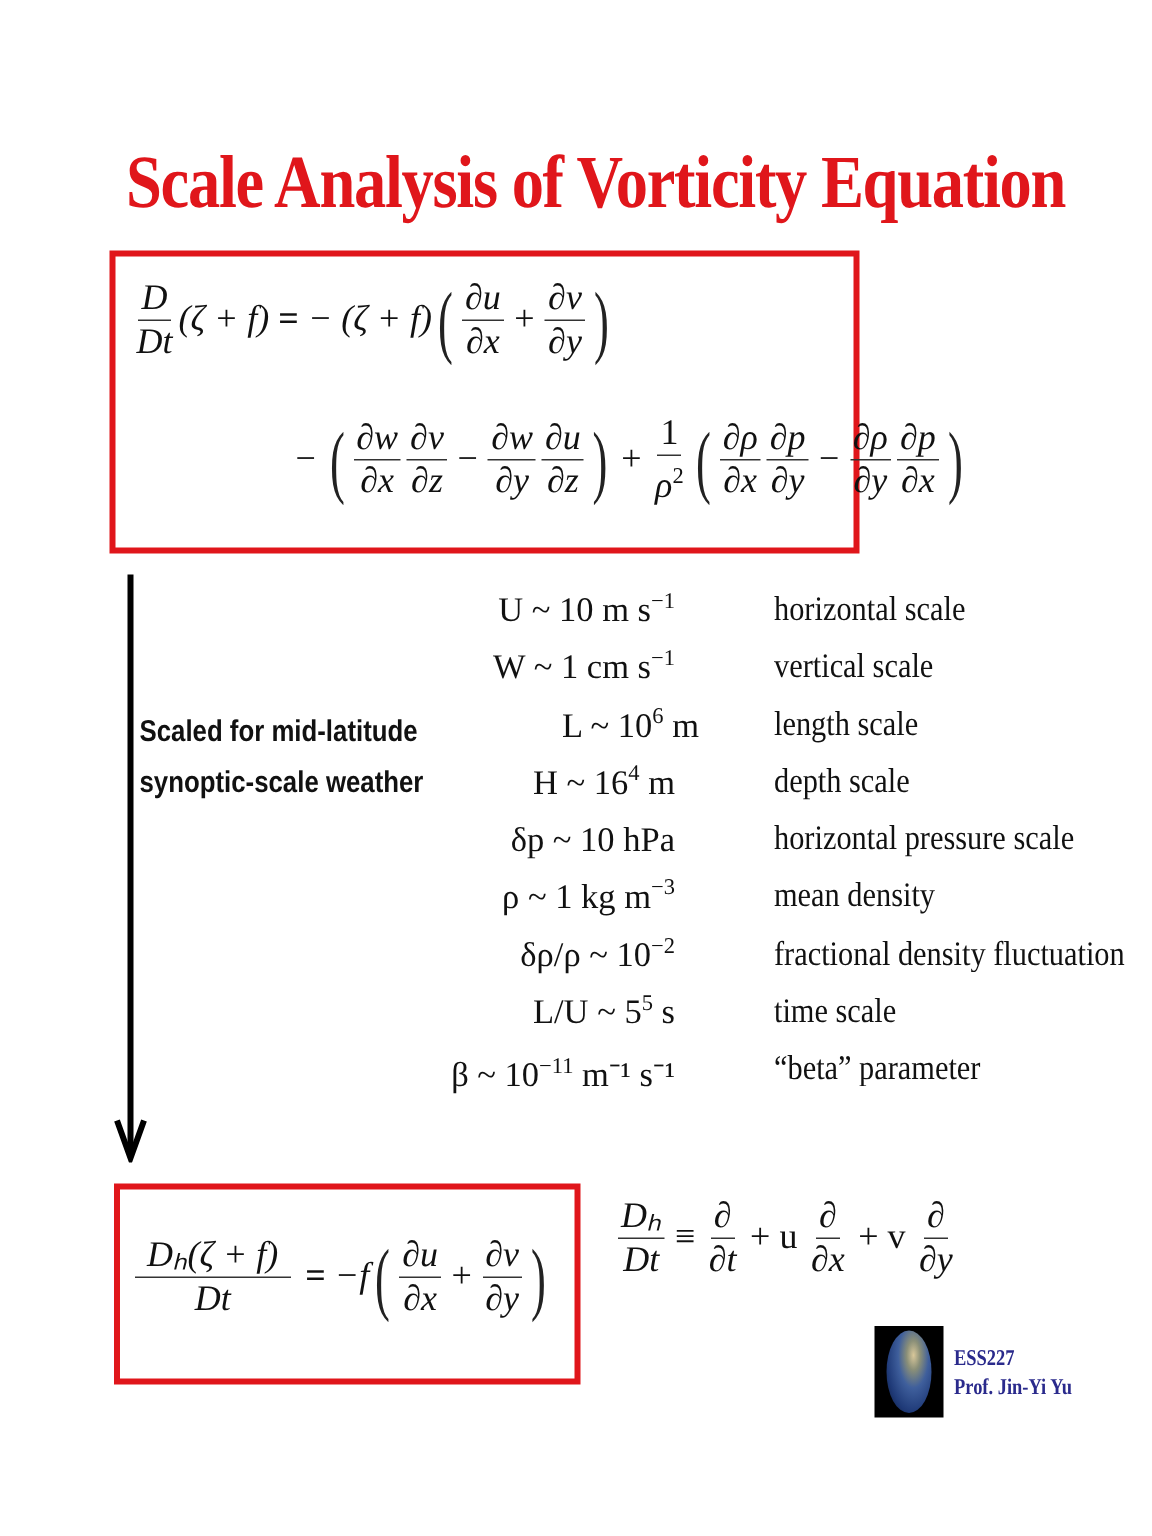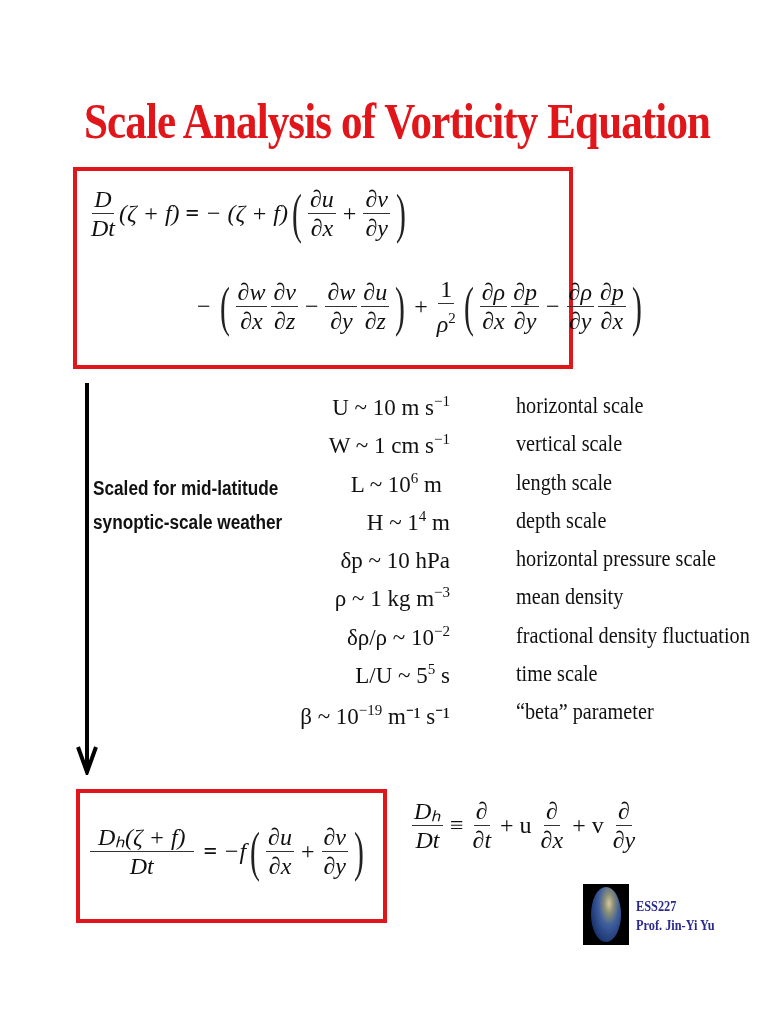--- a/index.html
+++ b/index.html
@@ -119,45 +119,45 @@
   <div id="scale-rows">
       <div style="position: relative; height: 38.3px;">
         <div class="scale-left" style="position:absolute;right:300px;top:0;"><span>U ~ 10 m s</span><sup>−1</sup><span></span></div>
         <div class="scale-right" style="position:absolute;left:226px;top:0;">horizontal scale</div>
       </div>
       <div style="position: relative; height: 38.3px;">
         <div class="scale-left" style="position:absolute;right:300px;top:0;text-align:center;"><span>W ~ 1 cm s</span><sup>−1</sup><span></span></div>
         <div class="scale-right" style="position:absolute;left:226px;top:0;">vertical scale</div>
       </div>
       <div style="position: relative; height: 38.3px;">
-        <div class="scale-left" style="position:absolute;right:308px;top:0;"><span>L ~ 10</span><sup>6</sup><span> m</span></div>
+        <div class="scale-left" style="position:absolute;right:284px;top:0;"><span>L ~ 10</span><sup>6</sup><span> m</span></div>
         <div class="scale-right" style="position:absolute;left:226px;top:0;">length scale</div>
       </div>
       <div style="position: relative; height: 38.3px;">
-        <div class="scale-left" style="position:absolute;right:300px;top:0;"><span>H ~ 1</span><sup>4</sup><span> m</span></div>
+        <div class="scale-left" style="position:absolute;right:300px;top:0;"><span>H ~ 16</span><sup>4</sup><span> m</span></div>
         <div class="scale-right" style="position:absolute;left:226px;top:0;">depth scale</div>
       </div>
       <div style="position: relative; height: 38.3px;">
         <div class="scale-left" style="position:absolute;right:300px;top:0;margin-left:20px;"><span>δp ~ 10 hPa</span><sup></sup><span></span></div>
         <div class="scale-right" style="position:absolute;left:226px;top:0;">horizontal pressure scale</div>
       </div>
       <div style="position: relative; height: 38.3px;">
         <div class="scale-left" style="position:absolute;right:300px;top:0;"><span>ρ ~ 1 kg m</span><sup>−3</sup><span></span></div>
         <div class="scale-right" style="position:absolute;left:226px;top:0;">mean density</div>
       </div>
       <div style="position: relative; height: 38.3px;">
         <div class="scale-left" style="position:absolute;right:300px;top:0;"><span>δρ/ρ ~ 10</span><sup>−2</sup><span></span></div>
         <div class="scale-right" style="position:absolute;left:226px;top:0;">fractional density fluctuation</div>
       </div>
       <div style="position: relative; height: 38.3px;">
         <div class="scale-left" style="position:absolute;right:300px;top:0;"><span>L/U ~ 5</span><sup>5</sup><span> s</span></div>
         <div class="scale-right" style="position:absolute;left:226px;top:0;">time scale</div>
       </div>
       <div style="position: relative; height: 38.3px;">
-        <div class="scale-left" style="position:absolute;right:300px;top:0;"><span>β ~ 10</span><sup>−19</sup><span> m⁻¹ s⁻¹</span></div>
+        <div class="scale-left" style="position:absolute;right:300px;top:0;"><span>β ~ 10</span><sup>−11</sup><span> m⁻¹ s⁻¹</span></div>
         <div class="scale-right" style="position:absolute;left:226px;top:0;">“beta” parameter</div>
       </div>
     </div>
 </div>
 
 <div class="abs box" style="left:76px; top:789px; width:311px; height:134px;">
   <div class="abs row m" style="left:8px; top:30px;">
     <span class="frac" style="margin-right:4px;">
       <span class="num" style="padding:0 8px;">Dₕ(ζ + f)</span>
       <span class="den">Dt</span>

